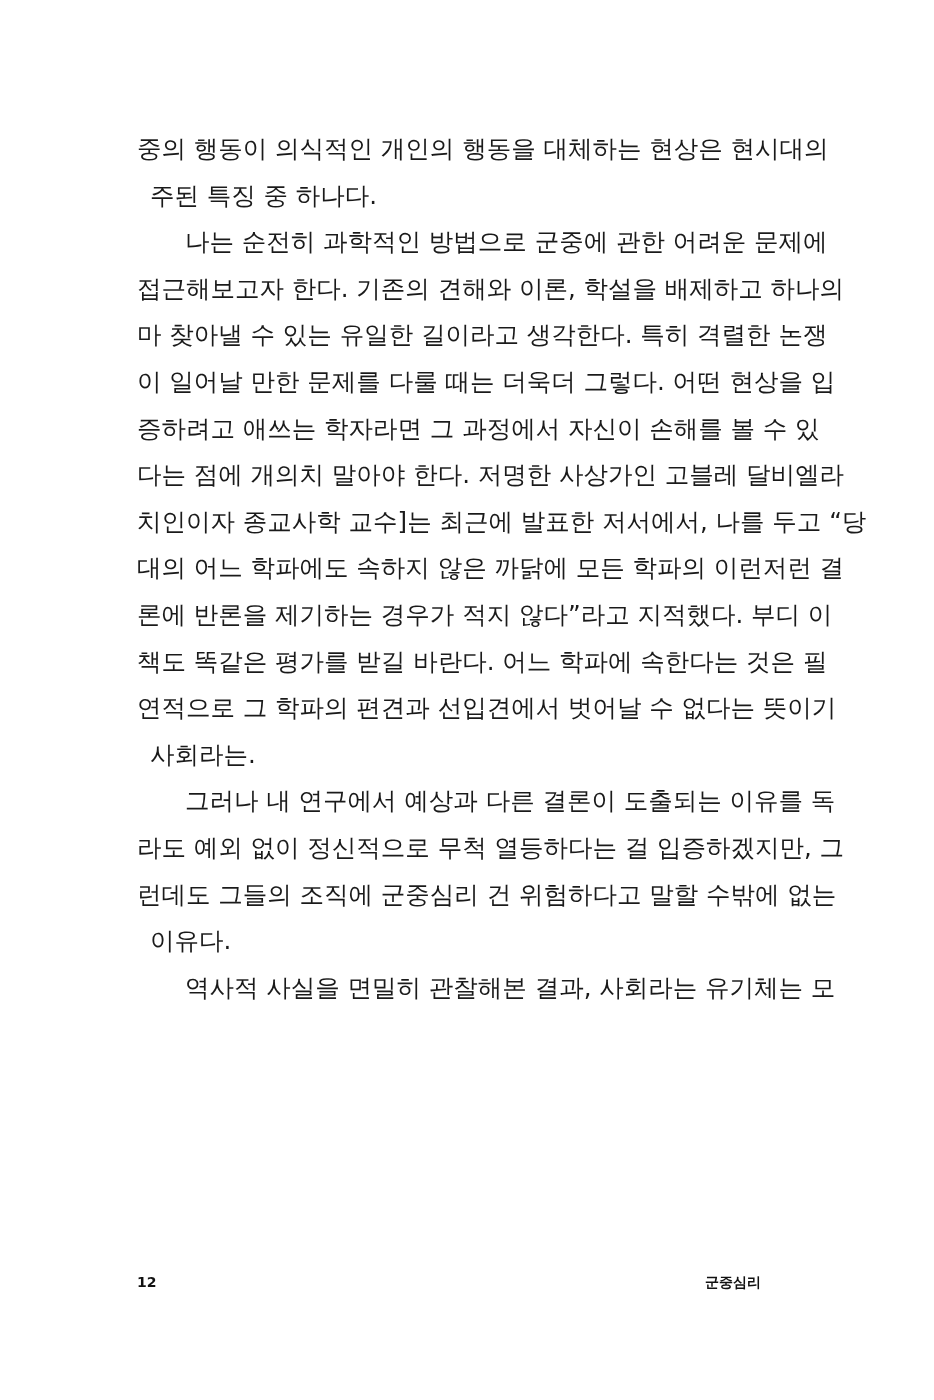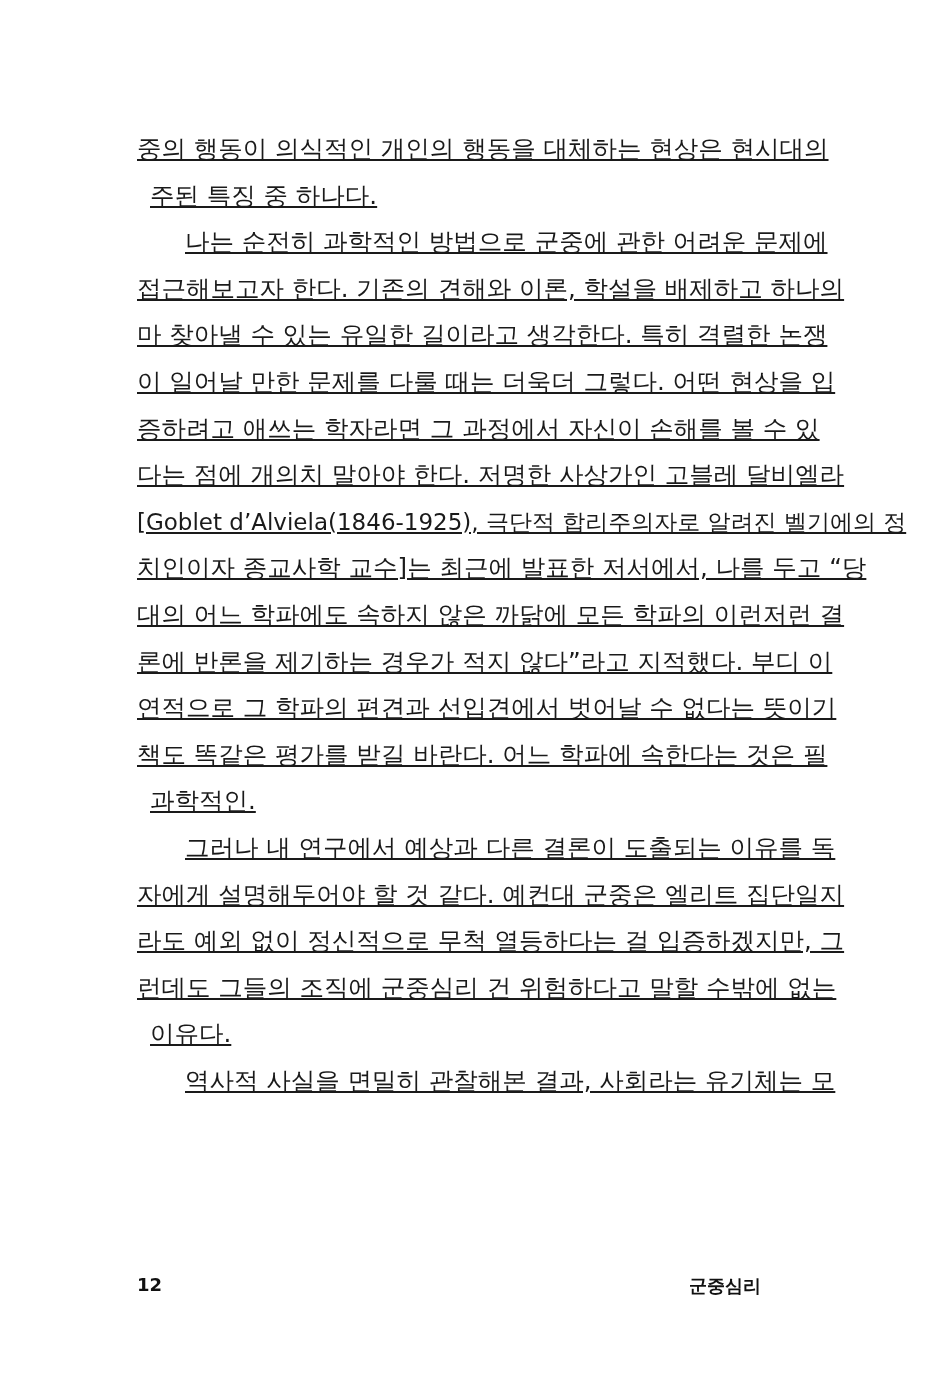--- a/index.html
+++ b/index.html
@@ -13,21 +13,20 @@
     position: relative;
     overflow: hidden;
     font-family: "DejaVu Sans", "Liberation Sans", sans-serif;
     color: #1a1a1a;
   }
   .page-body {
     position: absolute;
     left: 137px;
     top: 126px;
     width: 624px;
-    text-decoration: underline;
   }
   .line {
     display: block;
     height: 46.6px;
     line-height: 46.6px;
     font-size: 24.5px;
     white-space: nowrap;
     text-align: justify;
     text-align-last: justify;
     letter-spacing: 0px;
@@ -40,21 +39,21 @@
     padding-left: 48px;
   }
   .footer {
     position: absolute;
     top: 1274px;
     left: 137px;
     width: 624px;
     height: 24px;
     font-family: "DejaVu Sans", sans-serif;
     font-weight: bold;
-    font-size: 18px;
+    font-size: 14px;
     color: #111111;
   }
   .footer .page-number {
     position: absolute;
     left: 0;
     top: 0;
   }
   .footer .running-title {
     position: absolute;
     right: 0;
@@ -66,29 +65,27 @@
 
 <div class="page-body">
   <span class="line">중의 행동이 의식적인 개인의 행동을 대체하는 현상은 현시대의</span>
   <span class="line last">주된 특징 중 하나다.</span>
   <span class="line indent">나는 순전히 과학적인 방법으로 군중에 관한 어려운 문제에</span>
   <span class="line">접근해보고자 한다. 기존의 견해와 이론, 학설을 배제하고 하나의</span>
   <span class="line">마 찾아낼 수 있는 유일한 길이라고 생각한다. 특히 격렬한 논쟁</span>
   <span class="line">이 일어날 만한 문제를 다룰 때는 더욱더 그렇다. 어떤 현상을 입</span>
   <span class="line">증하려고 애쓰는 학자라면 그 과정에서 자신이 손해를 볼 수 있</span>
   <span class="line">다는 점에 개의치 말아야 한다. 저명한 사상가인 고블레 달비엘라</span>
-  <span class="line" style="font-size:23px;">[Goblet d’Alviela(1846-1925), 극단적 합리주의자로 알려진 벨기에의 정</span>
   <span class="line">치인이자 종교사학 교수]는 최근에 발표한 저서에서, 나를 두고 “당</span>
   <span class="line">대의 어느 학파에도 속하지 않은 까닭에 모든 학파의 이런저런 결</span>
   <span class="line">론에 반론을 제기하는 경우가 적지 않다”라고 지적했다. 부디 이</span>
+  <span class="line">책도 똑같은 평가를 받길 바란다. 어느 학파에 속한다는 것은 필</span>
   <span class="line">연적으로 그 학파의 편견과 선입견에서 벗어날 수 없다는 뜻이기</span>
-  <span class="line">책도 똑같은 평가를 받길 바란다. 어느 학파에 속한다는 것은 필</span>
-  <span class="line last">과학적인.</span>
+  <span class="line last">사회라는.</span>
   <span class="line indent">그러나 내 연구에서 예상과 다른 결론이 도출되는 이유를 독</span>
-  <span class="line">자에게 설명해두어야 할 것 같다. 예컨대 군중은 엘리트 집단일지</span>
   <span class="line">라도 예외 없이 정신적으로 무척 열등하다는 걸 입증하겠지만, 그</span>
   <span class="line">런데도 그들의 조직에 군중심리 건 위험하다고 말할 수밖에 없는</span>
   <span class="line last">이유다.</span>
   <span class="line indent">역사적 사실을 면밀히 관찰해본 결과, 사회라는 유기체는 모</span>
 </div>
 
 <div class="footer">
   <span class="page-number">12</span>
   <span class="running-title">군중심리</span>
 </div>

